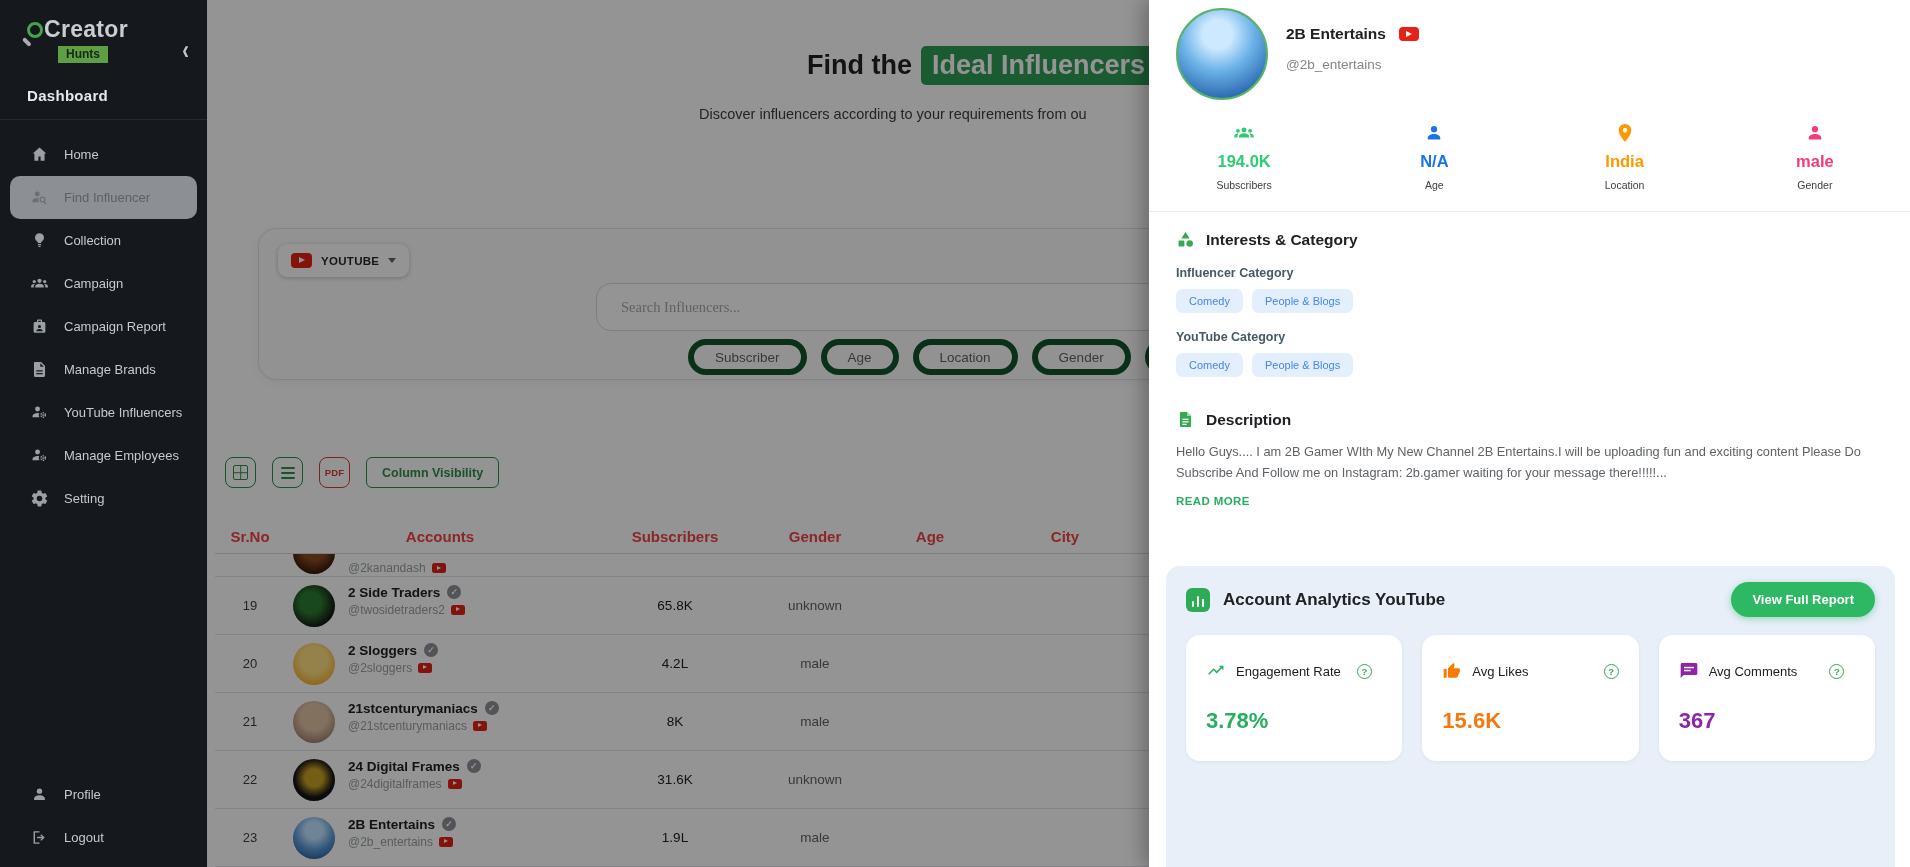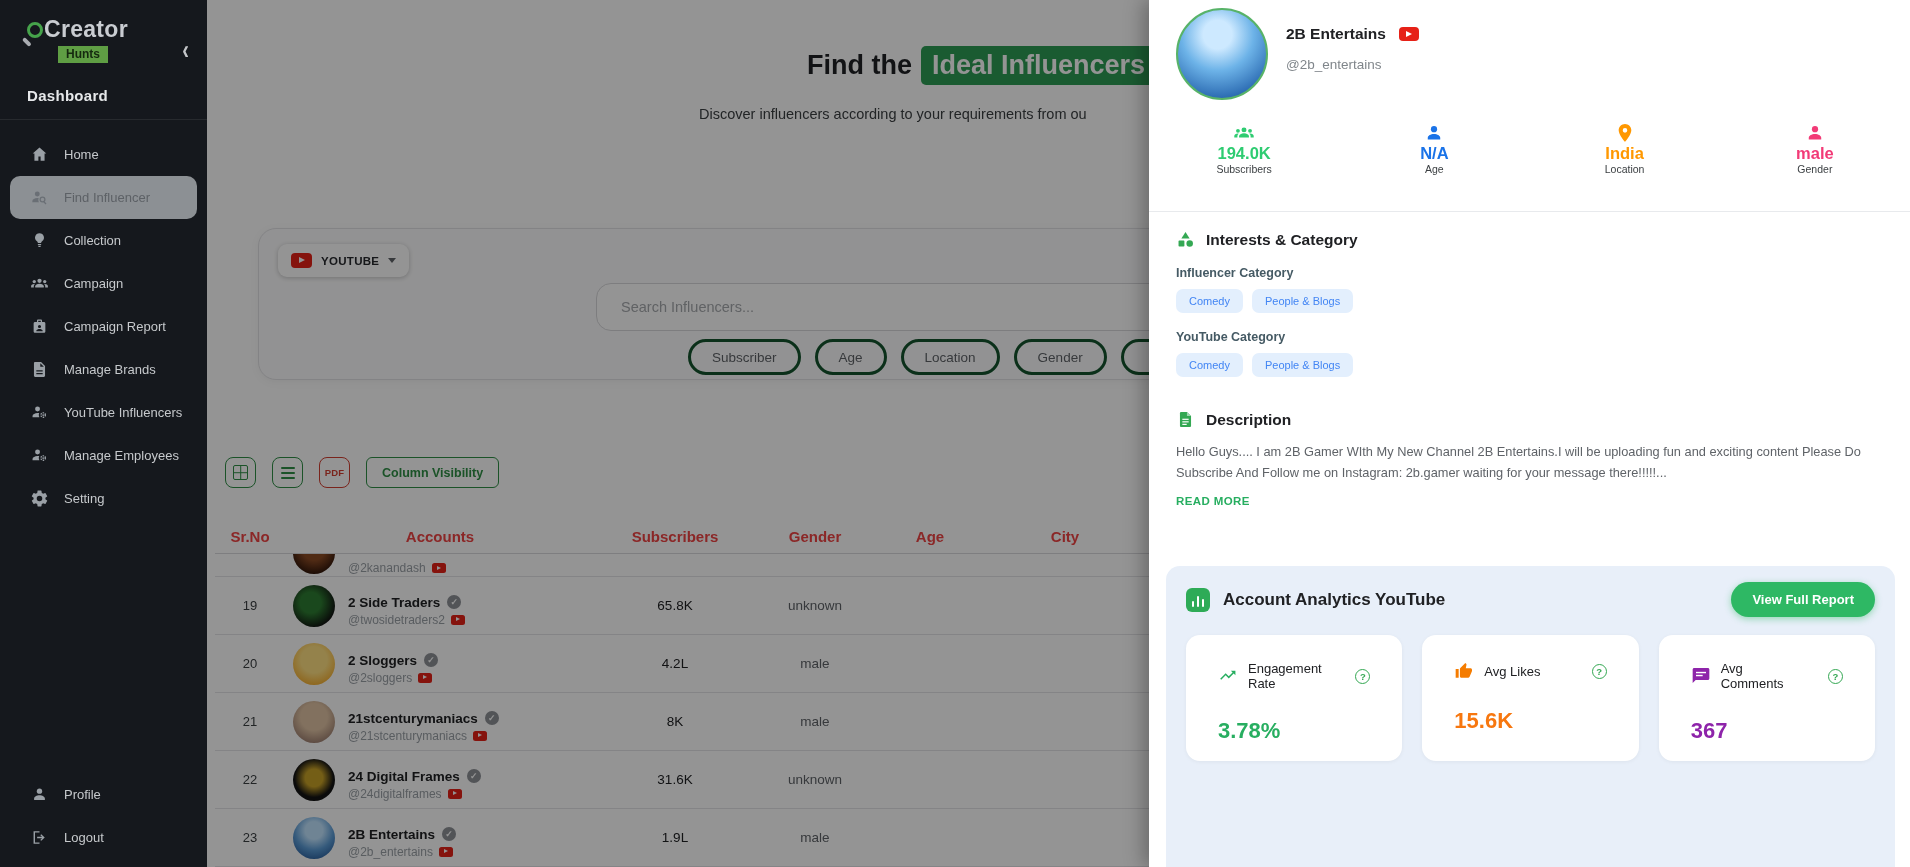--- a/index.html
+++ b/index.html
@@ -48,25 +48,25 @@
                   padding:9px 13px; font-size:11.5px; font-weight:700; color:#27292d;
                   letter-spacing:.3px; cursor:pointer; }
   .yt-big { width:21px; height:15px; background:#e62117; border-radius:4px; position:relative; }
   .yt-big::after { content:""; position:absolute; left:8px; top:4px; border-left:6px solid #fff;
                    border-top:3.5px solid transparent; border-bottom:3.5px solid transparent; }
   .caret { width:0; height:0; border-left:4.5px solid transparent; border-right:4.5px solid transparent;
            border-top:5px solid #5f6368; }
   .search-input { position:absolute; left:337px; top:54px; width:600px; height:48px;
                   border:1px solid #d8d8db; border-radius:15px; font-size:14.5px; color:#202124;
                   padding:0 24px; background:#fff; outline:none;
-                  font-family:Liberation Sans, sans-serif; }
+                  font-family:Liberation Serif, serif; }
   .search-input::placeholder { color:#a6a9ad; }
   .filters { position:absolute; left:429px; top:110px; display:flex; gap:14px; }
   .filter-pill { height:36px; display:flex; align-items:center; padding:0 21px;
-                 border:3px solid #14532d; border-radius:999px; font-size:13.5px; color:#5f6368;
+                 border:6px solid #14532d; border-radius:999px; font-size:13.5px; color:#5f6368;
                  cursor:pointer; white-space:nowrap; }
   .filter-pill.partial { width:120px; }
 
   .toolbar { position:absolute; left:18px; top:457px; display:flex; align-items:center; gap:16px; }
   .tool-icon { width:31px; height:31px; border:1.6px solid #2f8f46; border-radius:8px;
                display:flex; align-items:center; justify-content:center; cursor:pointer; background:transparent; }
   .tool-icon.red { border-color:#d23f31; }
   .pdf-label { font-size:9.5px; font-weight:700; color:#d23f31; letter-spacing:.2px; }
   .grid-glyph { width:15px; height:15px; border:1.6px solid #2f8f46; border-radius:2px; position:relative; }
   .grid-glyph::before { content:""; position:absolute; left:50%; top:0; bottom:0; width:1.6px; background:#2f8f46; transform:translateX(-50%); }
@@ -80,21 +80,21 @@
   
   .table { position:absolute; left:8px; top:520px; width:960px; }
   .thead, .row { display:grid; grid-template-columns:70px 310px 160px 120px 110px 160px; align-items:center; }
   .thead { height:34px; border-bottom:1px solid #d9d9dc; font-size:15px; font-weight:700; color:#ef4444; }
   .thead > div { text-align:center; }
   .partial-row { height:23px; overflow:hidden; position:relative; border-bottom:1px solid #e4e4e7; }
   .partial-row .av { position:absolute; left:78px; top:-22px; }
   .partial-row .acct-handle { position:absolute; left:133px; top:4px; }
   .row { height:58px; border-bottom:1px solid #e4e4e7; cursor:pointer; }
   .sr { text-align:center; font-size:13px; color:#3c4043; }
-  .acct { display:flex; align-items:flex-end; gap:13px; padding-left:8px; }
+  .acct { display:flex; align-items:flex-start; gap:13px; padding-left:8px; }
   .av { width:42px; height:42px; border-radius:50%; flex:0 0 auto; }
   .av18 { background:radial-gradient(circle at 50% 40%, #8a4a24 0 35%, #2a1208 80%); }
   .av19 { background:radial-gradient(circle at 42% 42%, #2e7d32 0 30%, #101010 75%); }
   .av20 { background:radial-gradient(circle at 50% 40%, #ffe082 0 40%, #f4a825 85%); }
   .av21 { background:radial-gradient(circle at 50% 38%, #e0c3a4 0 40%, #8d6e63 90%); }
   .av22 { background:radial-gradient(circle at 50% 45%, #c9a227 0 28%, #141414 62%); }
   .av23 { background:radial-gradient(circle at 50% 32%, #bfe3ff 0 25%, #5b9bd5 55%, #1d4e8f 95%); }
   .acct-name { font-size:13.5px; font-weight:700; color:#202124; display:flex; align-items:center; gap:7px; }
   .acct-handle { font-size:12px; color:#9aa0a6; display:flex; align-items:center; gap:6px; margin-top:3px; }
   .verified { width:14px; height:14px; border-radius:50%; background:#8d9196; color:#fff;
@@ -113,21 +113,21 @@
               border:2px solid #58b368;
               background:radial-gradient(circle at 45% 28%, #cde9ff 0 18%, #6db3e8 45%, #2f6fb5 78%, #1d4e8f 100%); }
   .p-name { position:absolute; left:137px; top:25px; font-size:15.5px; font-weight:700; color:#202124;
             display:flex; align-items:center; gap:13px; }
   .yt-badge { width:20px; height:14px; background:#e62117; border-radius:4px; position:relative; }
   .yt-badge::after { content:""; position:absolute; left:7.5px; top:3.5px; border-left:6px solid #fff;
                      border-top:3.5px solid transparent; border-bottom:3.5px solid transparent; }
   .p-handle { position:absolute; left:137px; top:57px; font-size:13.5px; color:#80868b; }
 
   .stats { position:absolute; left:0; top:122px; width:100%; display:grid; grid-template-columns:repeat(4,1fr); }
-  .stat { display:flex; flex-direction:column; align-items:center; }
+  .stat { display:flex; flex-direction:column; align-items:center; gap:8px; }
   .stat svg { width:22px; height:22px; }
   .stat-value { font-size:16.5px; font-weight:700; }
   .stat-label { font-size:10.5px; color:#3c4043; font-weight:500; }
   .c-green  { color:#2ecc71; } .c-blue { color:#1a73e8; }
   .c-orange { color:#ff9800; } .c-pink { color:#f23b77; }
 
   .p-divider { position:absolute; left:0; top:211px; width:100%; border-top:1px solid #e8eaed; }
 
   .section-head { display:flex; align-items:center; gap:11px; font-size:15.5px; font-weight:700; color:#202124; }
   .section-head svg { width:19px; height:19px; }
@@ -145,21 +145,21 @@
   .analytics-head { display:flex; align-items:center; }
   .chart-icon { width:24px; height:24px; background:#2eab57; border-radius:6px; display:flex;
                 align-items:flex-end; justify-content:center; gap:2.5px; padding-bottom:5px; }
   .chart-icon i { width:2.5px; background:#fff; border-radius:1px; display:block; }
   .chart-icon i:nth-child(1){height:6px} .chart-icon i:nth-child(2){height:11px} .chart-icon i:nth-child(3){height:8px}
   .analytics-title { margin-left:13px; font-size:17px; font-weight:700; color:#202124; }
   .vfr-btn { margin-left:auto; background:#2eb864; color:#fff; font-size:13px; font-weight:700;
              padding:10px 21px; border-radius:999px; border:none; cursor:pointer;
              box-shadow:0 2px 7px rgba(46,184,100,.45); font-family:"Liberation Sans",sans-serif; }
   .cards { margin-top:18px; display:grid; grid-template-columns:repeat(3,1fr); gap:20px; }
-  .card { background:#fff; border-radius:14px; padding:20px 32px; height:126px;
+  .card { background:#fff; border-radius:14px; padding:20px 20px; height:126px;
           box-shadow:0 1px 4px rgba(0,0,0,.05); }
   .card-head { display:flex; align-items:center; gap:10px; font-size:13px; color:#202124; font-weight:500; margin-top:6px; }
   .card-head svg { width:20px; height:20px; flex:0 0 auto; }
   .help { width:15px; height:15px; border:1.5px solid #34a853; border-radius:50%; color:#34a853;
           font-size:9.5px; display:inline-flex; align-items:center; justify-content:center;
           font-weight:700; margin-left:6px; cursor:pointer; flex:0 0 auto; }
   .help::after { content:"?"; }
   .help.far { margin-left:auto; } .help.mid { margin-left:22px; }
   .card-value { margin-top:27px; font-size:22px; font-weight:700; }
   .v-green{color:#27ae60} .v-blue{color:#1a73e8} .v-orange{color:#f7770f} .v-purple{color:#8e24aa}

